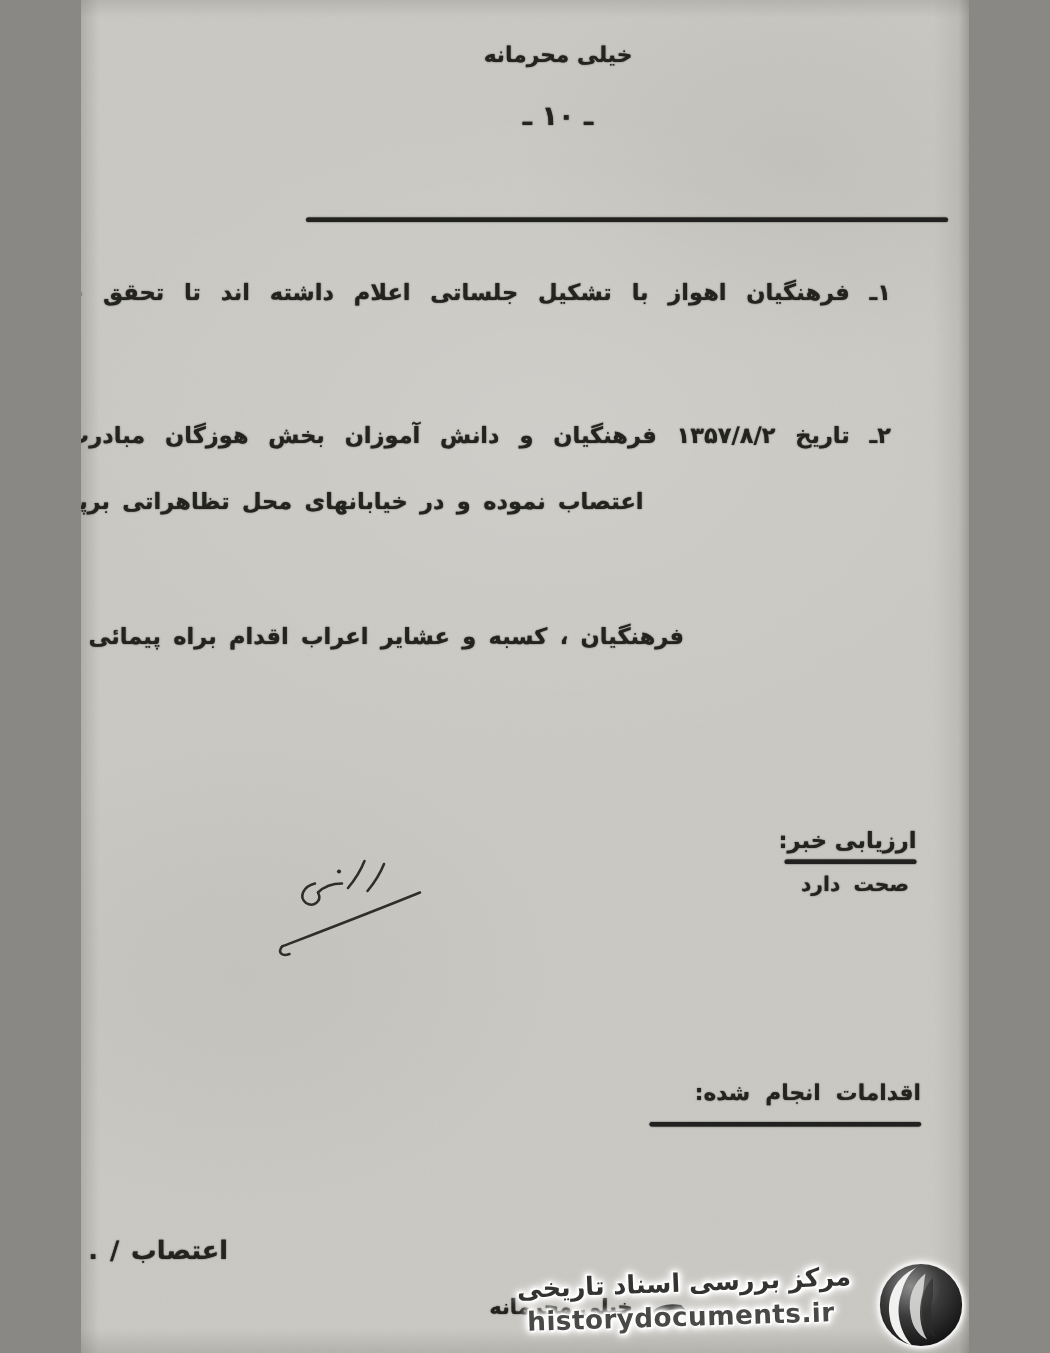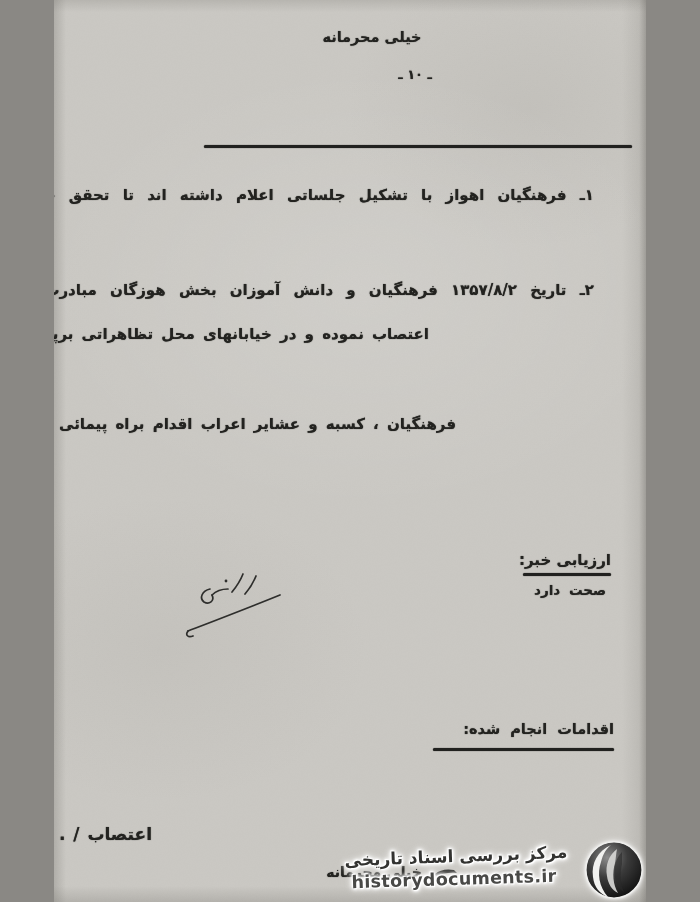--- a/index.html
+++ b/index.html
@@ -27,21 +27,21 @@
   .txt{
     position:absolute;
     direction:rtl;
     color:#232320;
     font-weight:700;
     white-space:nowrap;
     text-shadow:0 0 1px rgba(35,35,32,.85);
     filter:blur(.25px);
   }
   .cls-top{top:29px;left:248px;width:140px;text-align:center;font-size:14.5px;}
-  .page-num{top:67px;left:258px;width:120px;font-size:13px;letter-spacing:1px;}
+  .page-num{top:67px;left:258px;width:120px;text-align:center;font-size:18px;letter-spacing:1px;}
   .title{top:107px;right:122px;font-size:16px;word-spacing:3px;letter-spacing:.2px;}
   .rule{position:absolute;background:#21211f;border-radius:2px;filter:blur(.3px);box-shadow:0 0 1px #21211f;}
   .title-rule{top:145px;left:150px;width:428px;height:3px;}
   .body{font-size:15px;letter-spacing:.3px;word-spacing:3px;}
   .stretch{word-spacing:8px;letter-spacing:.8px;}
   .p1l1{top:186px;right:52px;}
   .p1l2{top:230px;right:237px;}
   .p2l1{top:281px;right:52px;margin-left:32px;}
   .p2l2{top:325px;right:217px;}
   .p3l1{top:371px;right:52px;}

